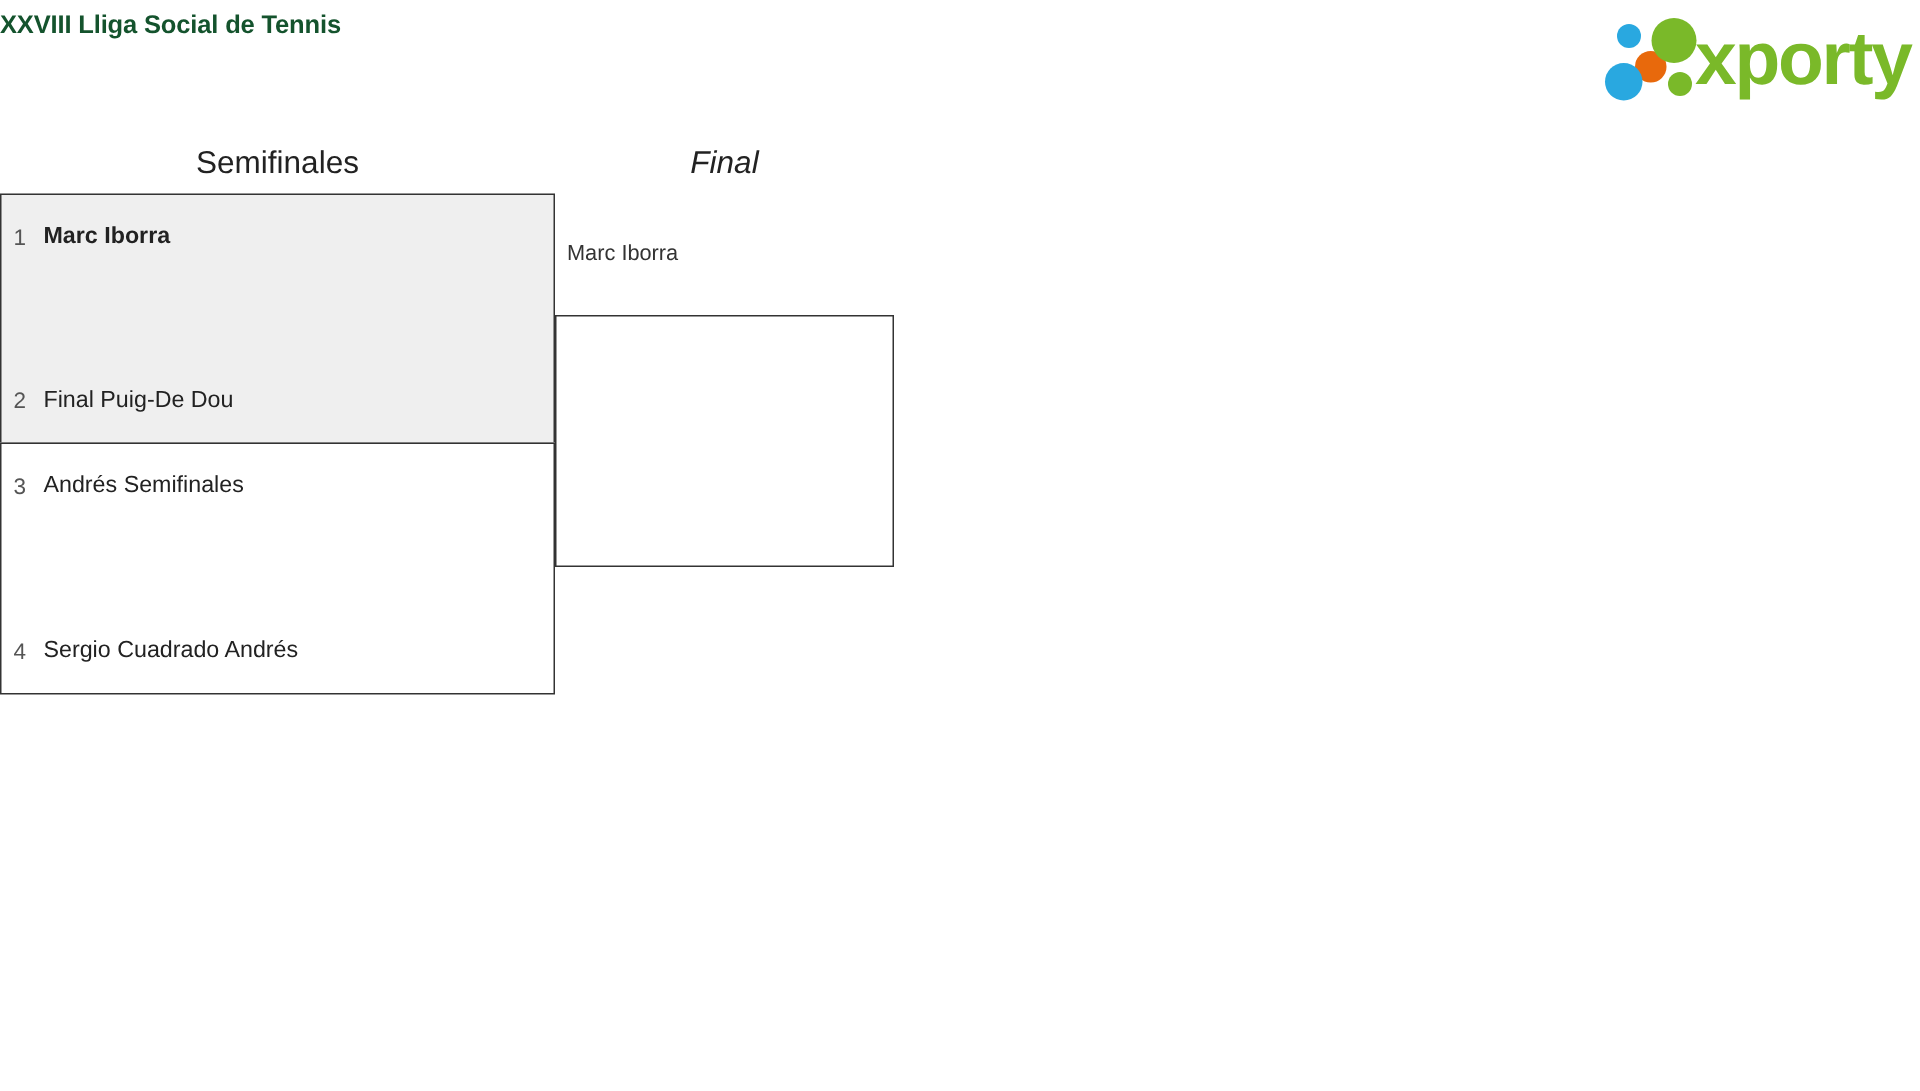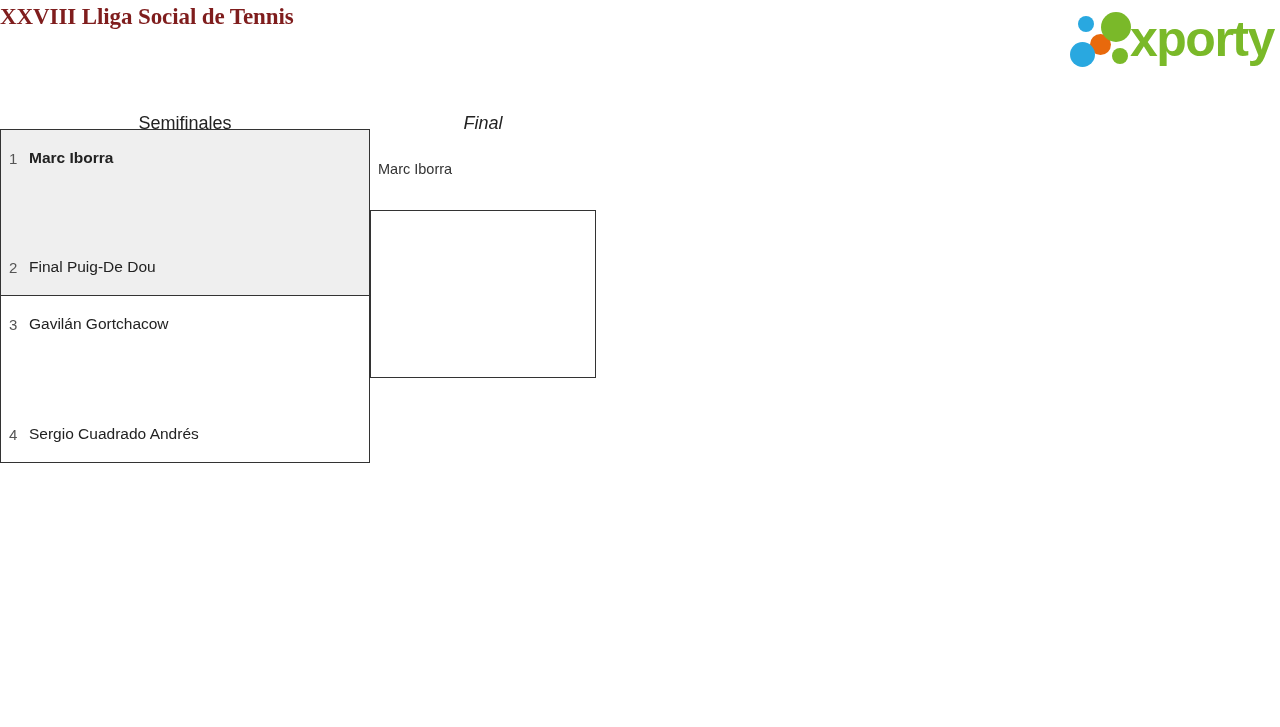--- a/index.html
+++ b/index.html
@@ -24,27 +24,26 @@
     position: absolute;
     left: 0; top: 0;
     width: 1280px;
     height: 90px;
   }
   #title-block {
     position: absolute;
     left: 0; top: 2px;
   }
   .title-line {
-    font-size: 23px;
+    font-size: 17px;
     font-weight: bold;
     line-height: 30px;
-    color: #7f1d1d;
+    color: #14532d;
     letter-spacing: -0.1px;
     white-space: nowrap;
-    font-family: Liberation Serif, serif;
   }
 
   
   #logo {
     position: absolute;
     left: 1068px; top: 8px;
     width: 230px;
     height: 62px;
   }
   #logo-dots {
@@ -64,26 +63,25 @@
     font-size: 50px;
     font-weight: bold;
     color: #7ab929;
     letter-spacing: -1.5px;
     line-height: 62px;
   }
 
   
   .round-header {
     position: absolute;
-    font-size: 18px;
+    font-size: 21px;
     font-weight: 500;
     color: #222222;
     text-align: center;
     white-space: nowrap;
-    margin-top: 16px;
   }
   #round-header-0 { left: 0px;   top: 97px;  width: 370px; }
   #round-header-1 { left: 370px; top: 97px;  width: 226px; font-style: italic; }
 
   
   #bracket {
     position: absolute;
     left: 0; top: 0;
     width: 1280px; height: 727px;
   }
@@ -188,21 +186,21 @@
     </div>
     <div class="player-row bottom">
       <span class="seed">2</span>
       <span class="player-name">Final Puig-De Dou</span>
     </div>
   </div>
 
   <div class="match-box" id="match-sf2">
     <div class="player-row top">
       <span class="seed">3</span>
-      <span class="player-name">Gavilán Gortchacow</span>
+      <span class="player-name">Andrés Semifinales</span>
     </div>
     <div class="match-score"></div>
     <div class="player-row bottom">
       <span class="seed">4</span>
       <span class="player-name">Sergio Cuadrado Andrés</span>
     </div>
   </div>
 
   <div class="connector" id="conn-sf1"></div>
   <div class="connector" id="conn-sf2"></div>

